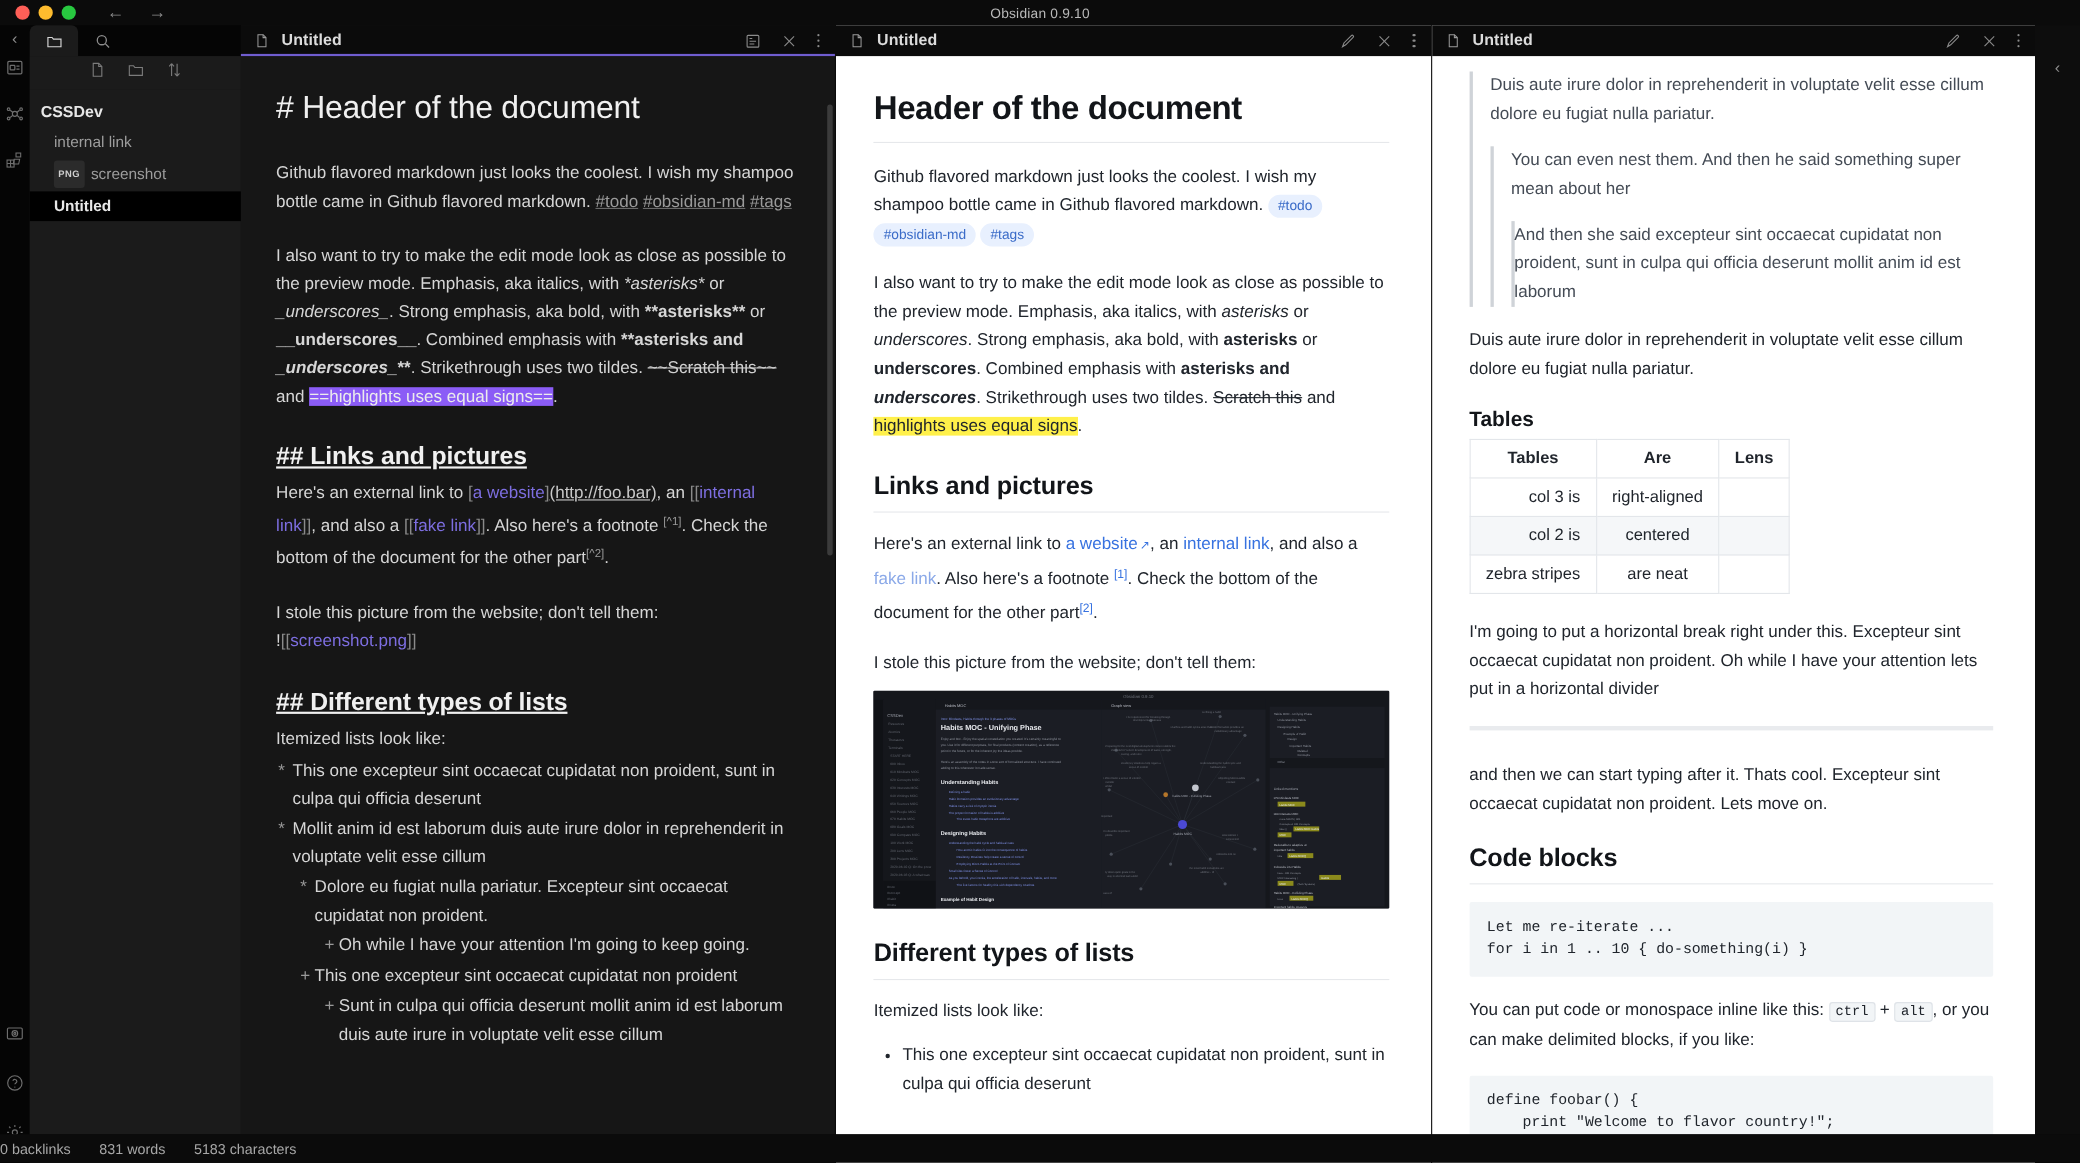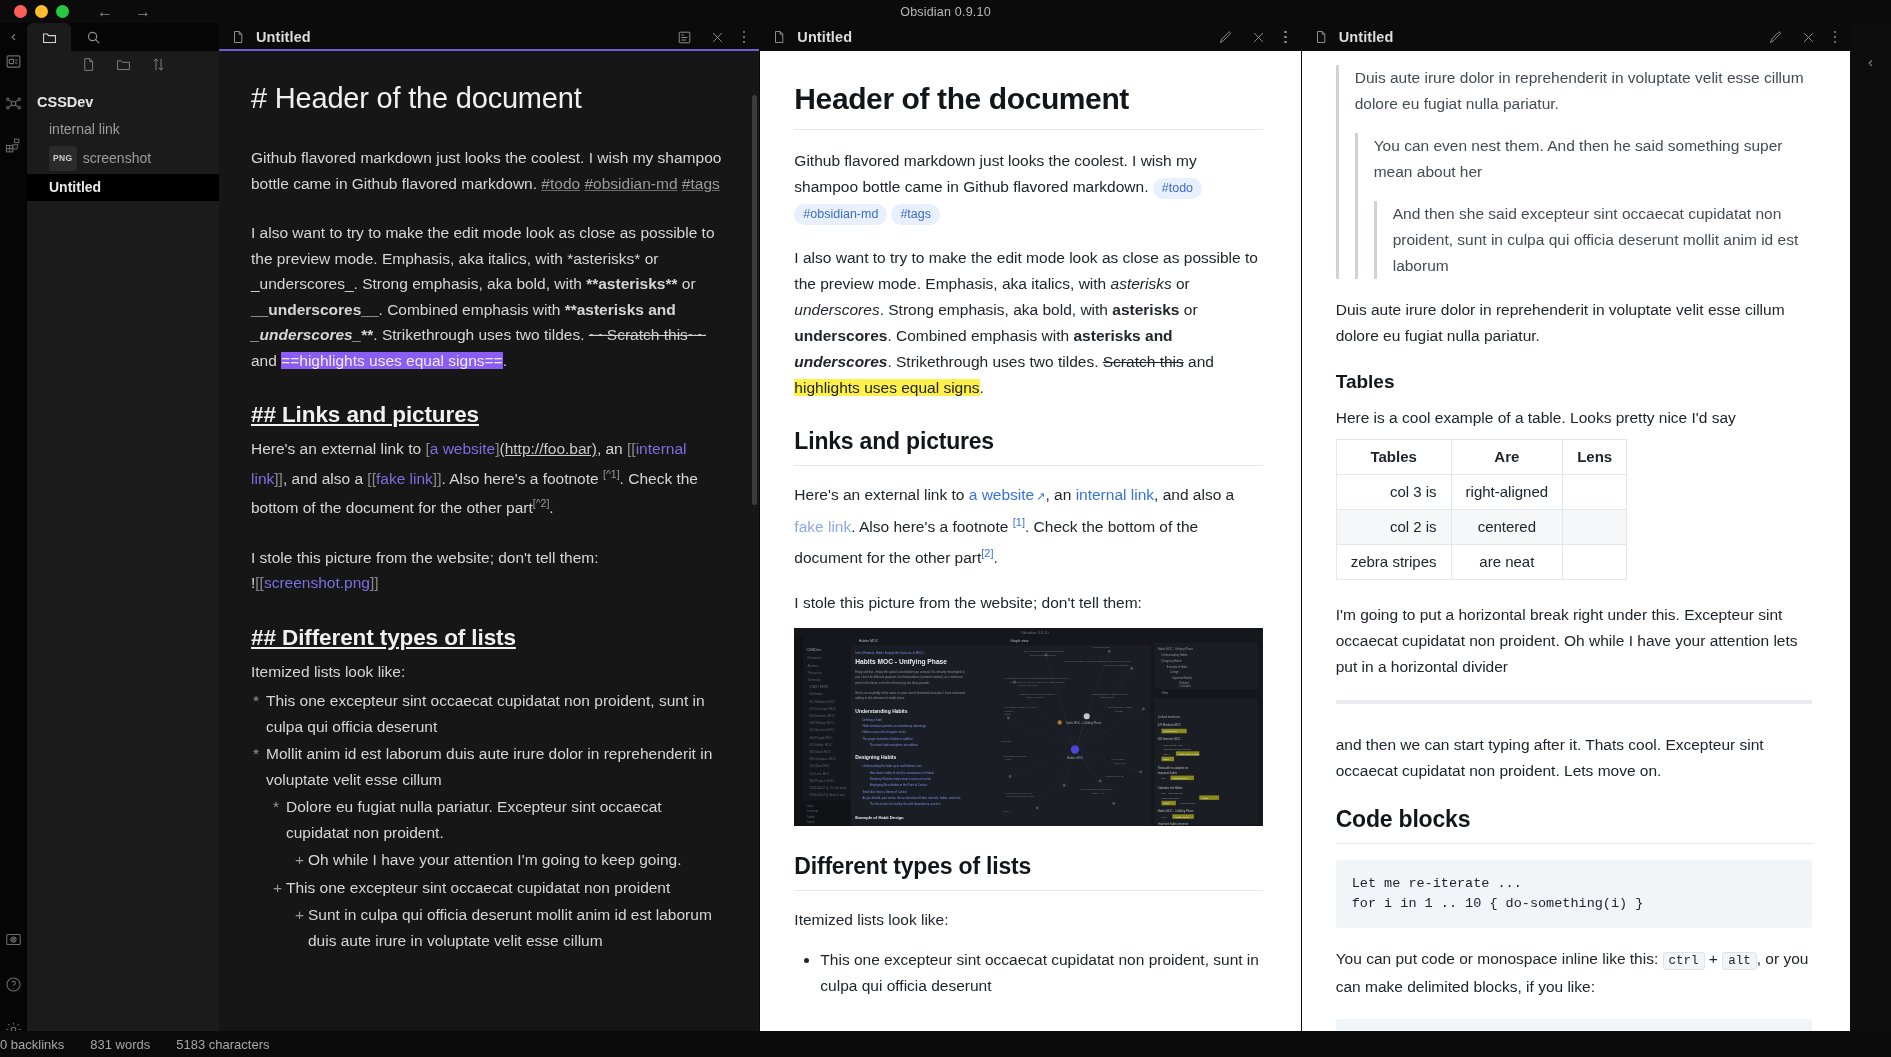--- a/index.html
+++ b/index.html
@@ -101,21 +101,21 @@
   
   .edit-doc {
     padding: 28px 34px 0 32px;
     color: #d6d6d6; font-size: 15.5px; line-height: 25.5px;
   }
   .edit-doc .h1 { font-size: 29px; font-weight: 400; color:#f0f0f0; line-height: 38px; margin-bottom: 28px; letter-spacing: -0.2px; }
   .edit-doc .h2 { font-size: 22.5px; font-weight: 700; color:#f0f0f0; line-height: 31px; margin: 26px 0 6px; letter-spacing: -0.1px; text-decoration: underline; }
   .edit-doc p { margin-bottom: 24px; }
   .edit-doc .tag { color:#9a9a9a; text-decoration: underline; text-decoration-color:#6a6a6a; }
   .edit-doc .bold { font-weight: 700; }
-  .edit-doc .ital { }
+  .edit-doc .ital { font-style: italic; }
   .edit-doc .bi { font-weight:700; font-style: italic; }
   .edit-doc .strike { text-decoration: line-through; color:#d0d0d0; }
   .edit-doc .hl { background:#8b5cf6; color:#ececec; }
   .edit-doc .brk { color:#8a8a8a; }
   .edit-doc .lnk { color:#7d6ee0; }
   .edit-doc .url { color:#c9c9c9; text-decoration: underline; }
   .edit-doc .sup { font-size: 10.5px; vertical-align: super; color:#9a9a9a; }
   .edit-doc .li { display:flex; margin-bottom: 2px; }
   .edit-doc .li .bul { color:#9a9a9a; width: 13px; flex:0 0 13px; }
   .edit-doc .li.l1 { margin-left: 2px; }
@@ -146,21 +146,21 @@
   .prev-doc li { margin-bottom: 2px; }
 
   .embed-img {
     width: 100%; height: 198px; background:#1b1d24; border-radius:1px;
     margin-bottom: 20px; position:relative; overflow:hidden;
   }
 
   
   .bq { border-left: 3px solid #cfd3d8; padding-left: 16px; margin-bottom: 18px; color:#444b55; }
   .bq .bq2 { border-left: 3px solid #cfd3d8; padding-left: 16px; margin-top: 16px; }
-  .bq .bq3 { border-left: 3px solid #cfd3d8; padding-left: 16px; margin-top: 16px; }
+  .bq .bq3 { border-left: 3px solid #cfd3d8; margin-top: 16px; }
 
   table.md { border-collapse: collapse; margin: 4px 0 22px; }
   table.md th, table.md td { border:1px solid #e3e6ea; padding: 6px 14px; font-size: 15px; line-height: 22px; }
   table.md th { font-weight:700; text-align:center; }
   table.md tbody tr:nth-child(even) { background:#f5f7f9; }
   table.md td.c1 { text-align:right; min-width: 78px; }
   table.md td.c2 { text-align:center; min-width: 76px; }
   table.md td.c3 { min-width: 36px; }
 
   .hr-thick { height: 4px; background:#e9ebee; border:0; margin: 20px 0 28px; }
@@ -699,21 +699,20 @@
                 <div>You can even nest them. And then he said something super mean about her</div>
                 <div class="bq3">
                   <div>And then she said excepteur sint occaecat cupidatat non proident, sunt in culpa qui officia deserunt mollit anim id est laborum</div>
                 </div>
               </div>
             </div>
 
             <p>Duis aute irure dolor in reprehenderit in voluptate velit esse cillum dolore eu fugiat nulla pariatur.</p>
 
             <div class="ph3">Tables</div>
-            <p style="margin:10px 0 8px">Here is a cool example of a table. Looks pretty nice I'd say</p>
 
             <table class="md">
               <thead>
                 <tr>
                   <th>Tables</th>
                   <th>Are</th>
                   <th>Lens</th>
                 </tr>
               </thead>
               <tbody>

